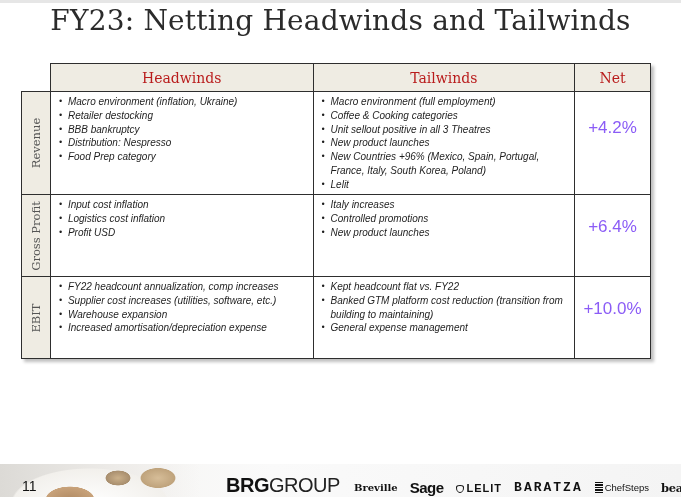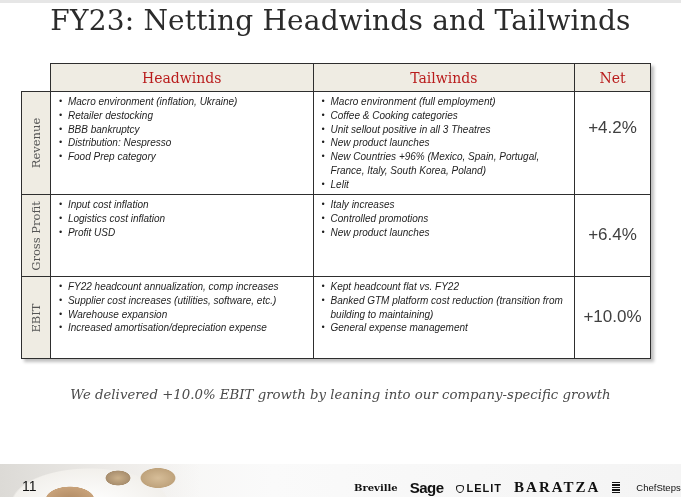--- a/index.html
+++ b/index.html
@@ -24,22 +24,22 @@
   }
   td.rowlabel { background: #efece3; width: 29px; position: relative; }
   .rotlabel {
     position: absolute; left: 50%; top: 50%; transform: translate(-50%, -50%) rotate(-90deg);
     font-family: "DejaVu Serif", serif; font-size: 11.5px; color: #555; white-space: nowrap;
   }
   td.cell { padding: 3px 6px 2px 8px; font-size: 10px; line-height: 13.8px; color: #1e1e1e; }
   td.cell ul { list-style: none; }
   td.cell li { padding-left: 9px; position: relative; font-style: italic; }
   td.cell li::before { content: "•"; position: absolute; left: 0; top: 0; font-size: 9px; }
-  td.net { text-align: center; vertical-align: top; font-size: 17px; color: #404040; padding-top: 26px; width: 76px; }
-  td.net.mid { padding-top: 30px; }
+  td.net { text-align: center; vertical-align: top; font-size: 17px; color: #8b5cf6; padding-top: 26px; width: 76px; }
+  td.net.mid { padding-top: 22px; }
 
   .summary {
     position: absolute; left: 0; top: 385px; width: 681px; text-align: center;
     font-family: "DejaVu Serif", serif; font-style: italic; font-size: 13.3px; line-height: 19px; color: #4a4a4a;
   }
 
   .footer { position: absolute; left: 0; top: 464px; width: 681px; height: 33px; background: linear-gradient(90deg, #f3f1ee 0%, #fafafa 40%, #f4f4f4 100%); }
   .photo { position: absolute; left: 0; top: 0; width: 200px; height: 33px;
     background: radial-gradient(ellipse 40px 22px at 70px 36px, #b08a63 0%, #c8a27a 60%, transparent 62%),
                 radial-gradient(ellipse 20px 12px at 118px 14px, #cbb08a 0%, #a88e6e 60%, transparent 64%),
@@ -48,22 +48,22 @@
                 linear-gradient(90deg, #dcdad6, #eeece9 60%, transparent);
   }
   .page-num { position: absolute; left: 14px; top: 14px; font-size: 14px; color: #111; margin-left: 8px; }
   .brg { position: absolute; left: 226px; top: 11px; font-size: 20px; letter-spacing: -0.5px; color: #111; line-height: 20px; }
   .brg b { font-weight: 900; }
   .brg span.light { font-weight: 300; color: #222; }
   .brands { position: absolute; left: 354px; top: 15px; display: flex; align-items: center; gap: 12px; font-size: 10.5px; color: #111; white-space: nowrap; }
   .brands .breville { font-weight: 900; font-family: "DejaVu Serif", serif; font-size: 10px; }
   .brands .sage { font-weight: 900; font-size: 15px; letter-spacing: -0.5px; }
   .brands .lelit { font-weight: bold; letter-spacing: 1px; font-size: 11px; }
-  .brands .baratza { font-weight: bold; letter-spacing: 2px; font-size: 15px; font-family: Liberation Serif, serif; }
-  .brands .chefsteps { font-size: 9.5px; display: flex; align-items: center; gap: 16px; }
+  .brands .baratza { font-weight: bold; letter-spacing: 2px; font-size: 13px; font-family: Liberation Mono, monospace; }
+  .brands .chefsteps { font-size: 9.5px; display: flex; align-items: center; gap: 2px; }
   .brands .grid-icon { display: inline-block; width: 8px; height: 11px; background: repeating-linear-gradient(0deg, #111 0 1.5px, transparent 1.5px 2.5px); }
   .brands .beanz { font-weight: 900; font-size: 11.5px; font-family: "DejaVu Serif", serif; letter-spacing: -0.3px; }
   .lelit-icon { display: inline-block; width: 8px; height: 8px; border: 1.5px solid #111; border-radius: 50% 50% 50% 50% / 30% 30% 70% 70%; margin-right: 3px; vertical-align: middle; }
 </style>
 </head>
 <body>
 
 <div class="top-strip"></div>
 
 <h1 class="title">FY23: Netting Headwinds and Tailwinds</h1>
@@ -146,26 +146,26 @@
             <li>General expense management</li>
           </ul>
         </td>
         <td class="net mid">+10.0%</td>
       </tr>
     </tbody>
   </table>
 </div>
 
 <div class="summary">
-  <div>We delivered +10.0% EBIT growth by leaning into our company-specific growth</div>
 </div>
 
 <div class="footer">
   <div class="photo"></div>
   <span class="page-num">11</span>
+  <div class="brg"><b>BRG</b><span class="light">GROUP</span></div>
   <div class="brands">
     <span class="breville">Breville</span>
     <span class="sage">Sage</span>
     <span class="lelit"><span class="lelit-icon"></span><span>LELIT</span></span>
     <span class="baratza">BARATZA</span>
     <span class="chefsteps">
         <span class="grid-icon"></span>
         <span>ChefSteps</span>
       </span>
     <span class="beanz">beanz.com</span>

